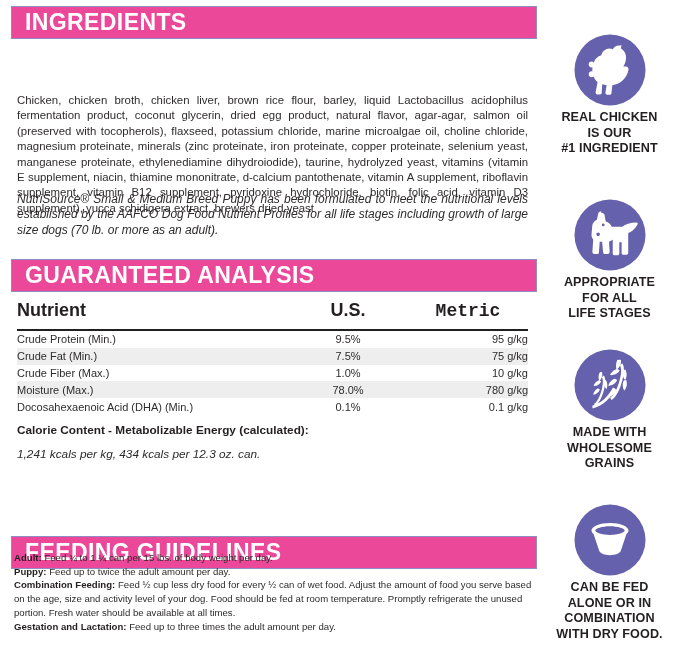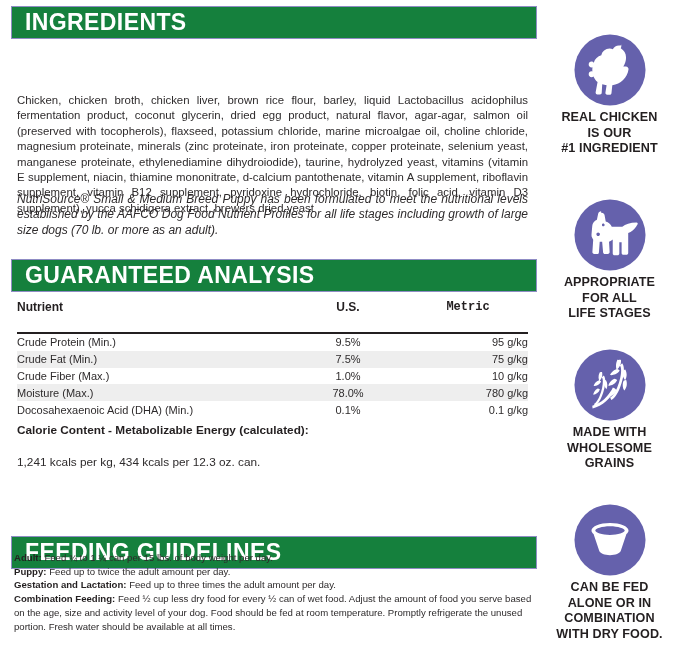--- a/index.html
+++ b/index.html
@@ -27,21 +27,21 @@
     top: 0;
     width: 540px;
     height: 669px;
   }
 
   .section-bar {
     position: absolute;
     left: 11px;
     width: 526px;
     height: 33px;
-    background: #15803d;
+    background: #ec4899;
     border: 1px solid #8f8cc4;
     display: flex;
     align-items: center;
   }
   .section-bar .bar-title {
     color: #ffffff;
     font-size: 23px;
     font-weight: bold;
     letter-spacing: 0.4px;
     padding-left: 13px;
@@ -89,23 +89,23 @@
   
   .ga-table {
     position: absolute;
     left: 17px;
     top: 299px;
     width: 511px;
     border-collapse: collapse;
     font-size: 11.6px;
   }
   .ga-table th {
-    font-size: 12px;
+    font-size: 18px;
     font-weight: bold;
-    padding: 1px 0 18px 0;
+    padding: 1px 0 8px 0;
     color: #231f20;
     border-bottom: 2.2px solid #231f20;
   }
   .ga-table th.col-nutrient { text-align: left; }
   .ga-table th.col-us       { text-align: center; width: 120px; }
   .ga-table th.col-metric   { text-align: center;  width: 120px; font-family: Liberation Mono, monospace; }
 
   .ga-table td {
     padding: 2.4px 0;
     color: #2e2b2c;
@@ -127,21 +127,22 @@
   #calorie-heading {
     font-size: 11.8px;
     font-weight: bold;
     color: #231f20;
     line-height: 16px;
   }
   #calorie-value {
     font-size: 11.8px;
     color: #2e2b2c;
     line-height: 17px;
-    margin-top: 16px;
+    margin-top: 8px;
+    font-style: italic;
   }
 
   
   #feeding-block {
     position: absolute;
     left: 14px;
     top: 551px;
     width: 518px;
     font-size: 9.6px;
     line-height: 13.7px;
@@ -248,22 +249,22 @@
       <div id="calorie-value">1,241 kcals per kg, 434 kcals per 12.3 oz. can.</div>
     </div>
 
     <div class="section-bar" id="bar-feeding">
       <span class="bar-title">FEEDING GUIDELINES</span>
     </div>
 
     <div id="feeding-block">
         <div class="fline"><b>Adult:</b><span> Feed ¾ to 1 ¼ can per 15 lbs. of body weight per day.</span></div>
         <div class="fline"><b>Puppy:</b><span> Feed up to twice the adult amount per day.</span></div>
+        <div class="fline"><b>Combination Feeding:</b><span> Feed ½ cup less dry food for every ½ can of wet food. Adjust the amount of food you serve based on the age, size and activity level of your dog. Food should be fed at room temperature. Promptly refrigerate the unused portion. Fresh water should be available at all times.</span></div>
         <div class="fline"><b>Gestation and Lactation:</b><span> Feed up to three times the adult amount per day.</span></div>
-        <div class="fline"><b>Combination Feeding:</b><span> Feed ½ cup less dry food for every ½ can of wet food. Adjust the amount of food you serve based on the age, size and activity level of your dog. Food should be fed at room temperature. Promptly refrigerate the unused portion. Fresh water should be available at all times.</span></div>
       </div>
   </div>
 
   <div class="badges">
 
     <div class="badge" id="badge-0">
       <svg class="badge-icon" viewBox="0 0 100 100">
         <circle cx="50" cy="50" r="48" fill="#6561ac"></circle>
         <path fill="#ffffff" d="M62 17c-3.6 0-6.6 2-8.2 4.9-1.3-.6-2.8-.9-4.3-.9-5.6 0-10.2 4-11.2 9.2-4.9 1.3-8.7 5.1-10.3 9.9-.7-.9-1.8-1.6-3-1.6-2.1 0-3.8 1.8-3.8 4s1.7 4 3.8 4c.5 0 1-.1 1.4-.3-.2 1.1-.3 2.2-.3 3.3 0 .9.1 1.8.2 2.6-.4-.2-.9-.3-1.3-.3-2.1 0-3.8 1.8-3.8 4s1.7 4 3.8 4c1.1 0 2-.4 2.7-1.1 1.2 3 3.1 5.6 5.5 7.6l-2.6 13.9c-.3 1.5.8 2.8 2.3 2.8h3.6c1.3 0 2.3-1 2.3-2.3l.7-11.3c1.9.6 3.8 1 5.9 1.2l-1.6 10.2c-.2 1.4.9 2.6 2.3 2.6h3.6c1.2 0 2.2-.9 2.3-2.1l1.1-10.7c11.4-1.6 20.3-10.3 21.9-21.3.3-2.1-1.3-4-3.5-4H68c2.3-3.5 3.7-7.7 3.7-12.2 0-5.3-2.9-9.9-7.2-12.4.5-1 .8-2.1.8-3.3 0-.6-.1-1.2-.2-1.8C64.6 17.5 63.4 17 62 17z"></path>
       </svg>

